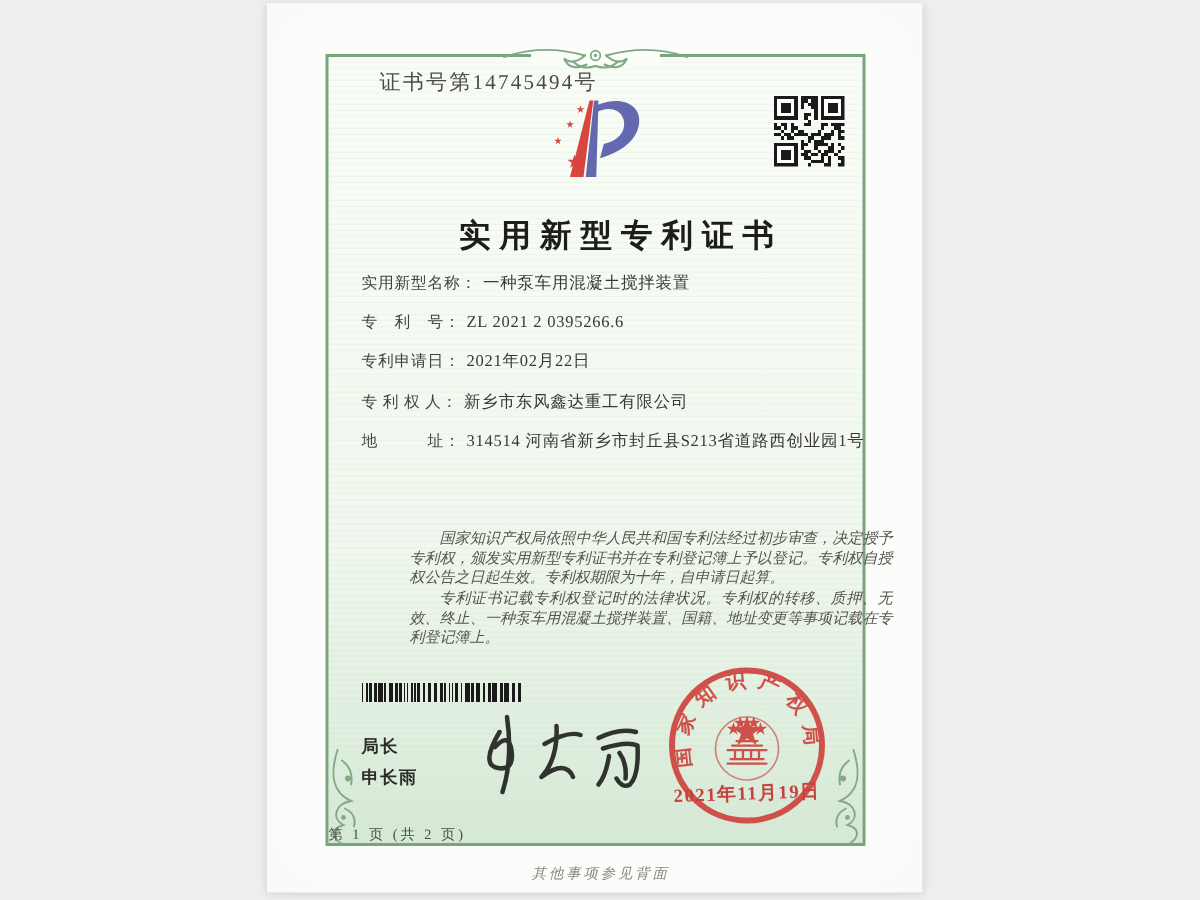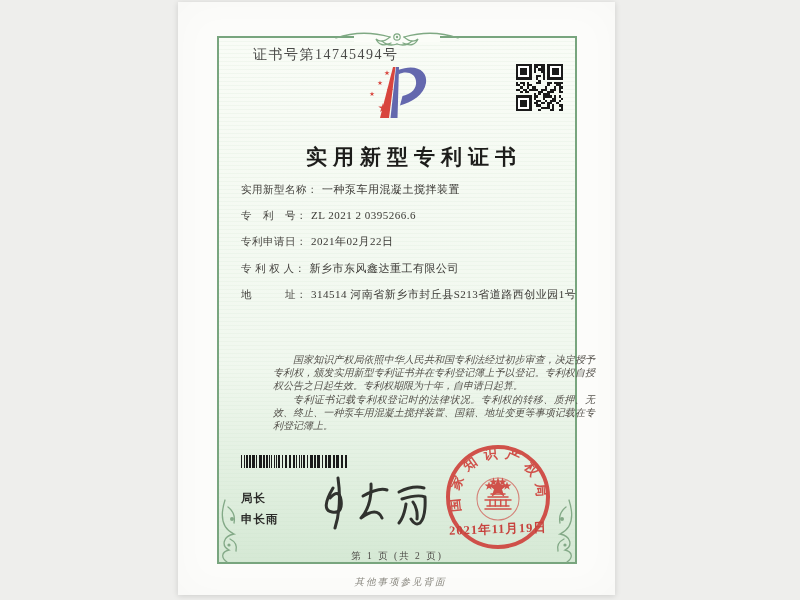--- a/index.html
+++ b/index.html
@@ -45,21 +45,21 @@
     font-family:Liberation Mono, monospace;
     font-weight:bold;font-size:11.5px;color:#2b2b29;letter-spacing:1px;
   }
   .signature{position:absolute;left:86px;top:436px;width:130px;height:62px;}
   .seal{position:absolute;left:224px;top:404px;width:110px;height:110px;}
   .seal-date{
     position:absolute;left:210px;top:483px;width:138px;text-align:center;
     color:#c7423d;font-size:12.5px;font-weight:bold;letter-spacing:1px;
     transform:rotate(-2deg);
   }
-  .page-no{position:absolute;left:0;top:512px;width:100%;text-align:center;font-size:9.5px;letter-spacing:2px;color:#4c4a46;}
+  .page-no{position:absolute;left:0;top:512px;width:100%;text-align:left;font-size:9.5px;letter-spacing:2px;color:#4c4a46;}
   .bottom-note{
     position:absolute;left:4px;top:574px;width:100%;text-align:center;
     font-size:9.5px;letter-spacing:2px;color:#8a8880;font-style:italic;
   }
   .top-flourish{position:absolute;left:50%;top:-14px;transform:translateX(-50%);width:130px;height:27px;}
   .corner-fl{position:absolute;width:36px;height:66px;}
   .corner-fl.bl{left:-1px;bottom:-1px;}
   .corner-fl.br{right:-1px;bottom:-1px;transform:scaleX(-1);}
 </style>
 </head>

